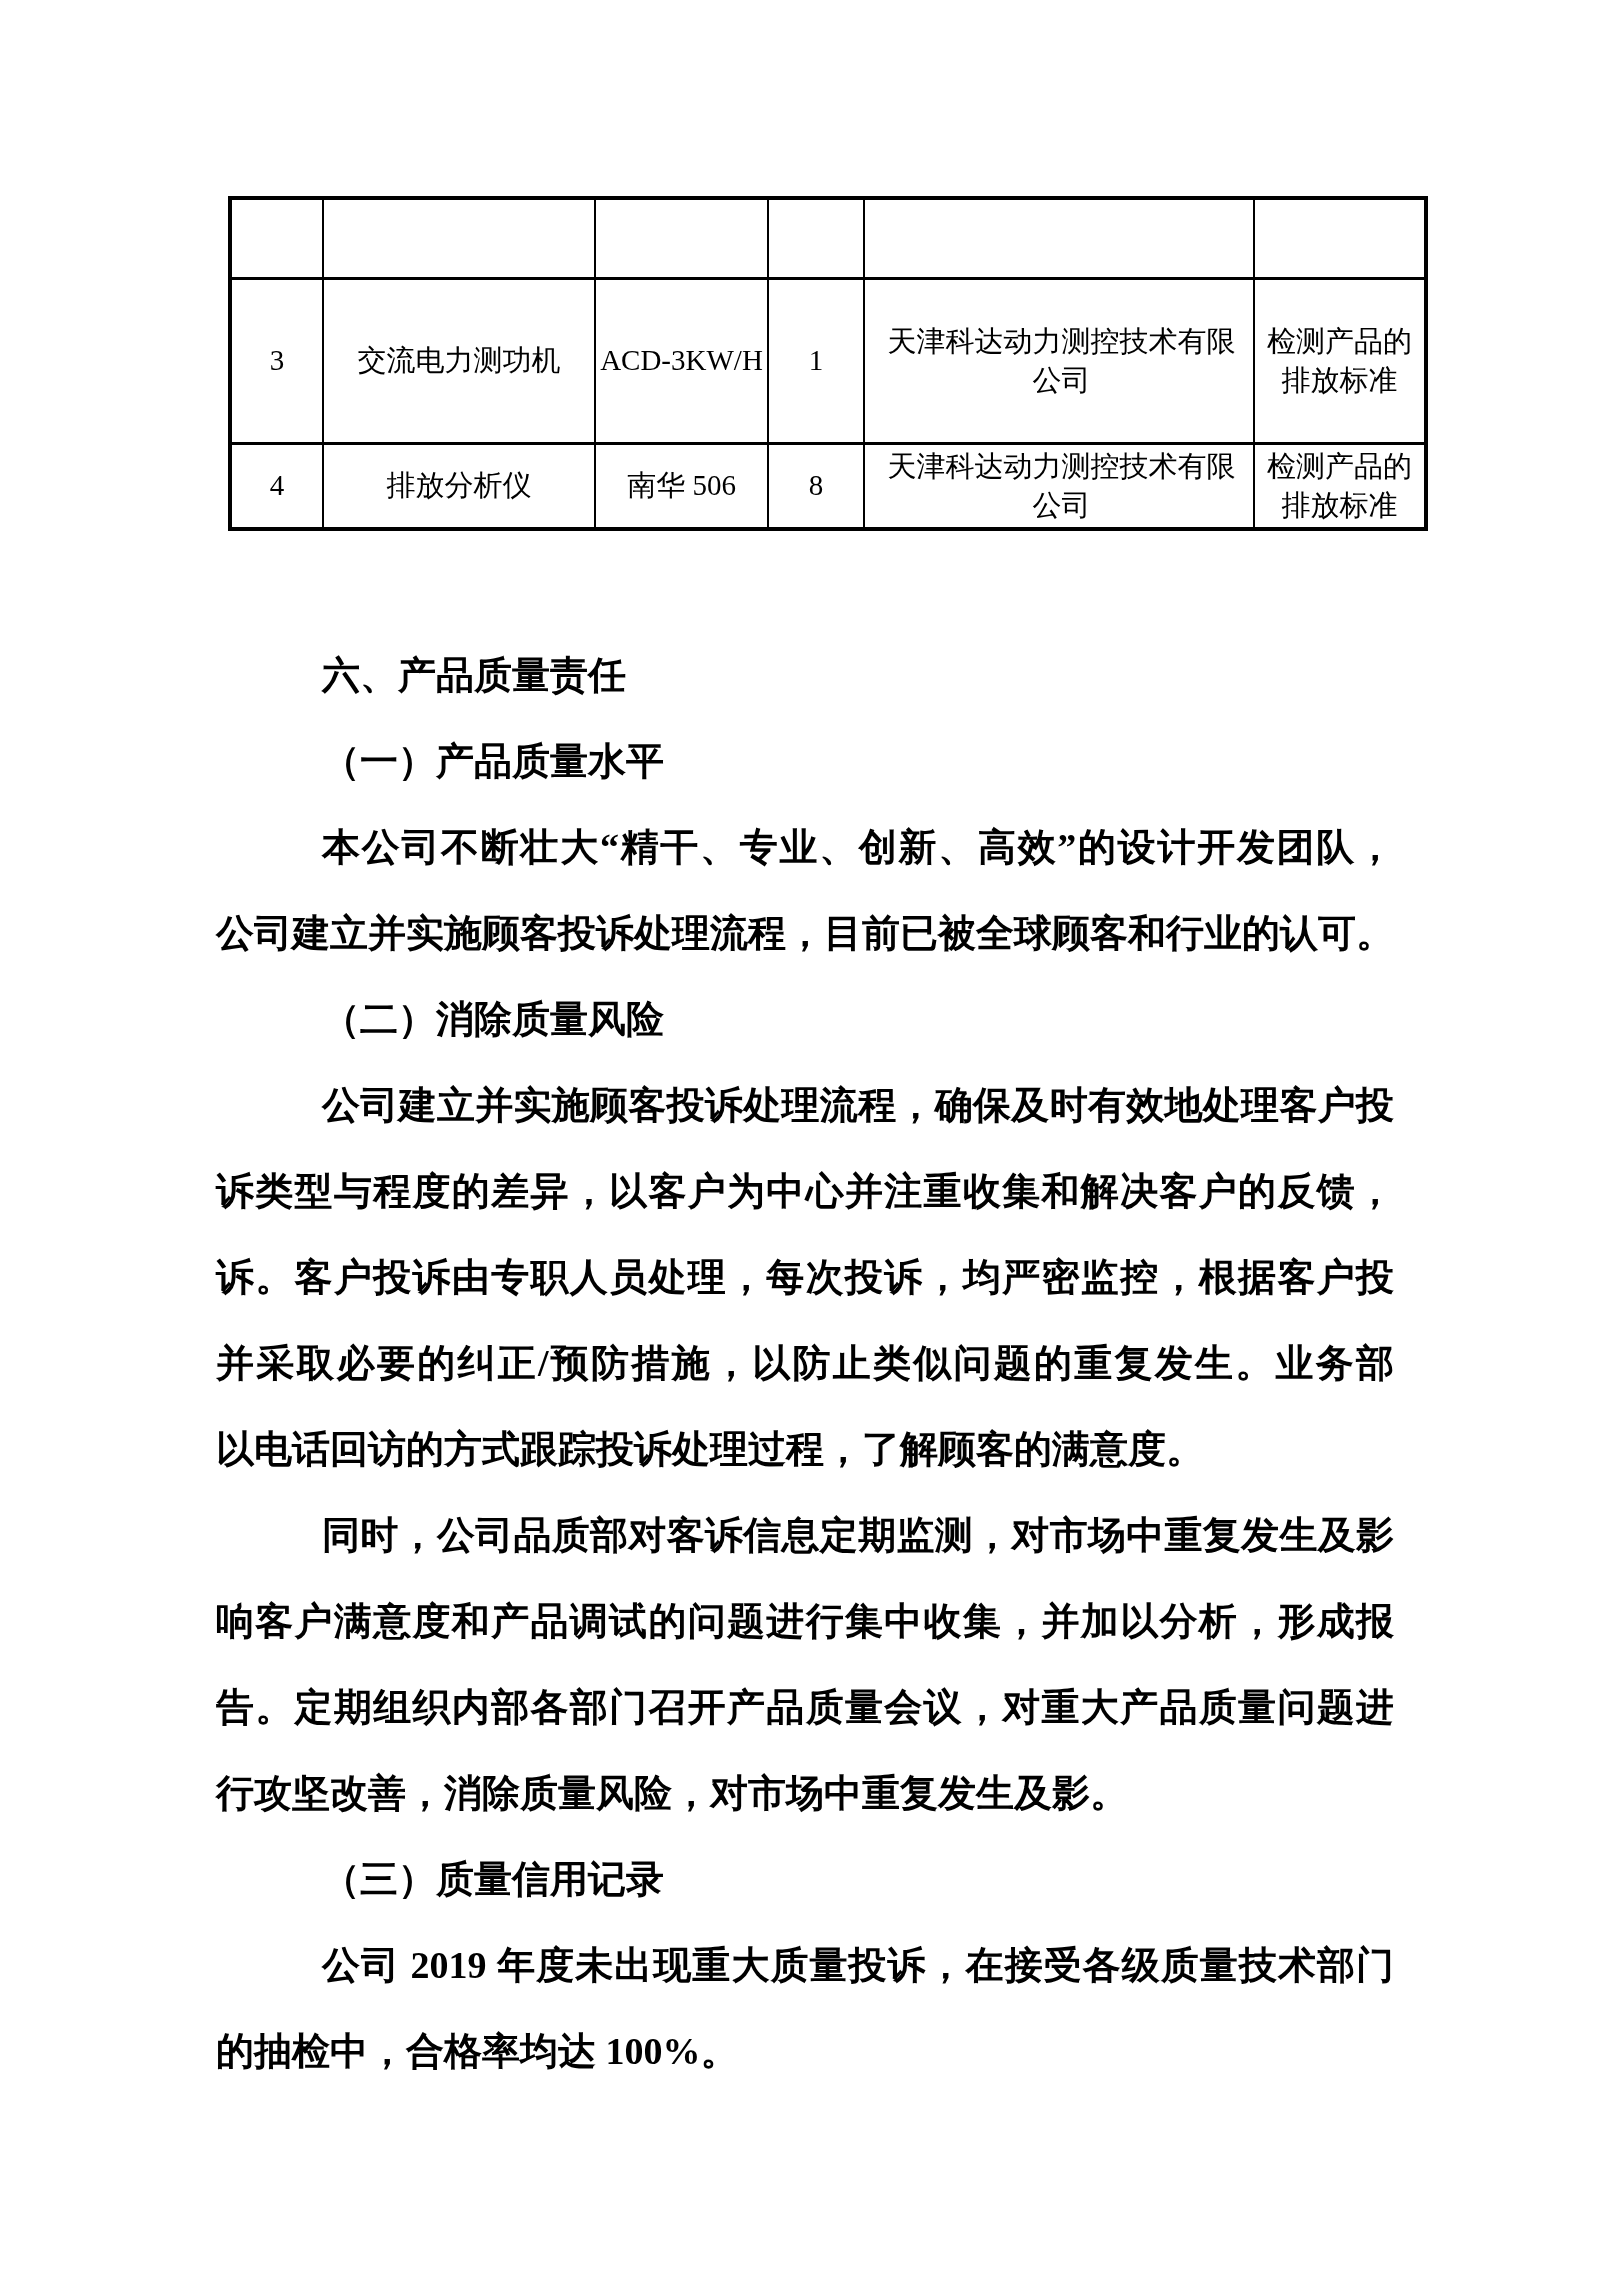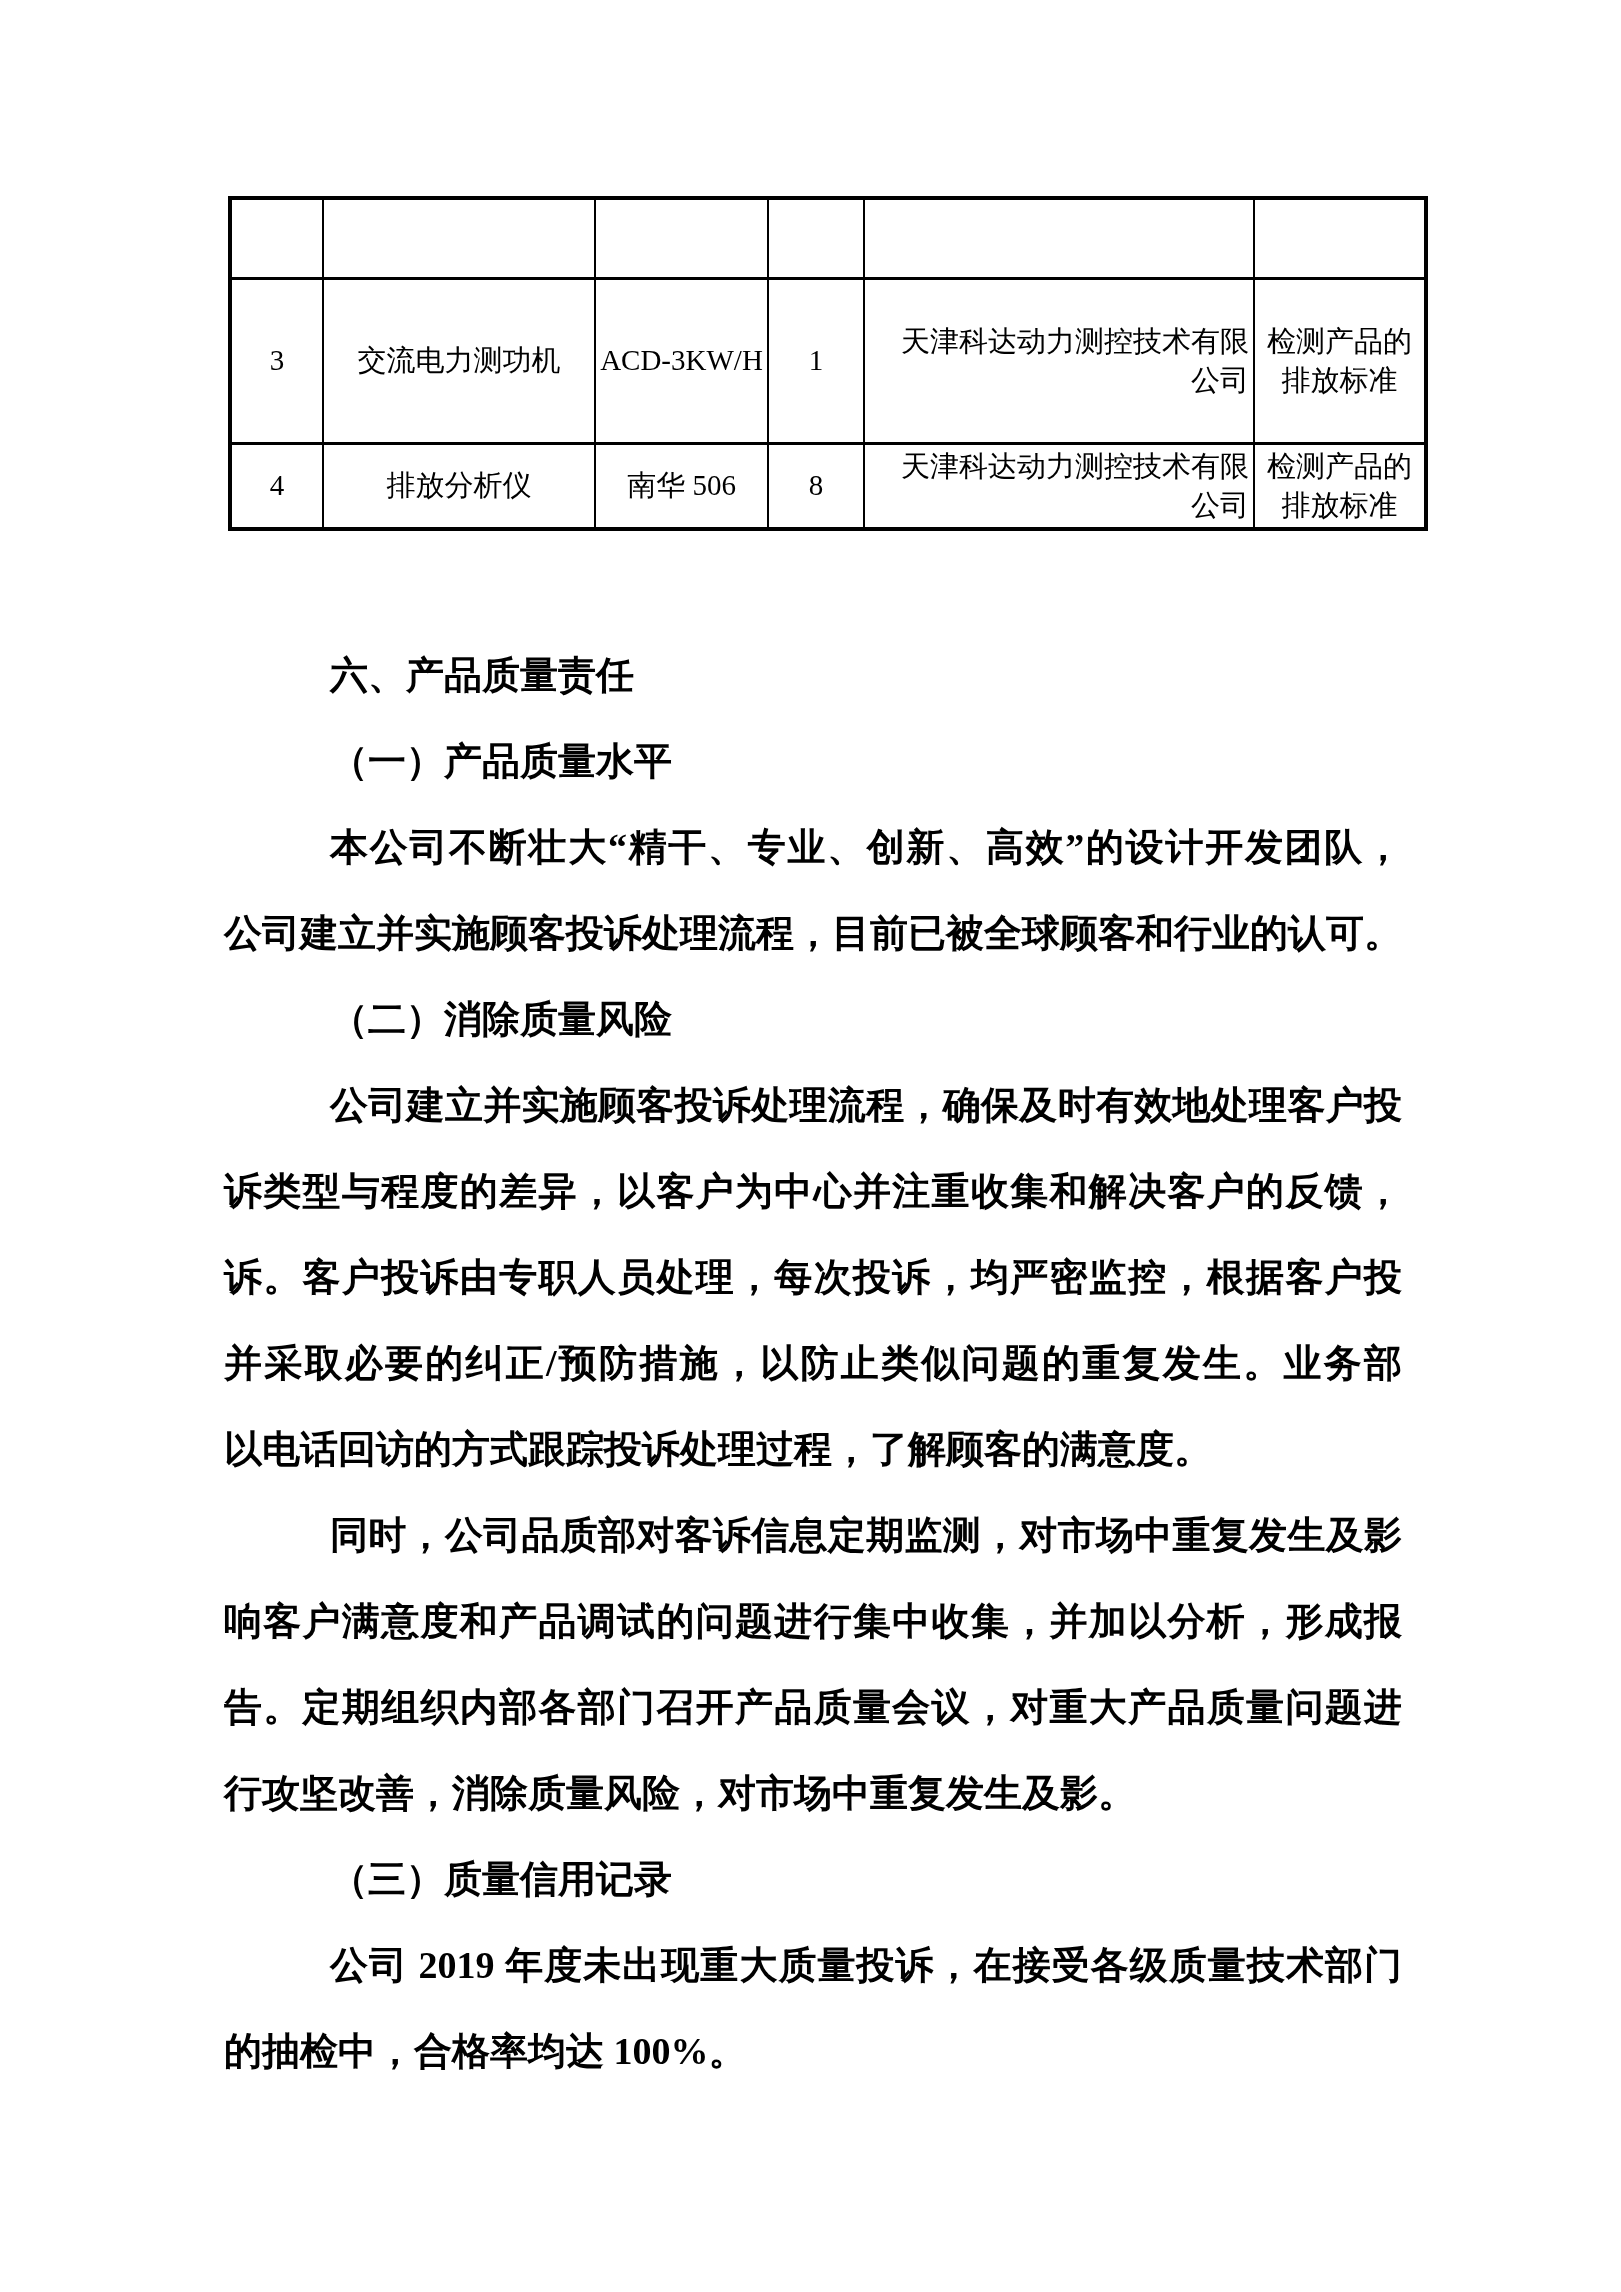--- a/index.html
+++ b/index.html
@@ -30,26 +30,26 @@
     border-bottom-width: 3.9px;
     text-align: center;
     vertical-align: middle;
     white-space: pre-line;
     padding: 2px 3.9px;
     overflow: hidden;
   }
   .row-partial  { height: 80px; }
   .row-item-3   { height: 165px; }
   .row-item-4   { height: 82px; }
-  .doc-table td.cell-supplier { text-align: right; padding-left: 9px; }
+  .doc-table td.cell-supplier { text-align: center; padding-left: 9px; }
 
   
   .body-text {
     position: absolute;
-    left: 224px;
+    left: 216px;
     top: 632px;
     width: 1178px;
     font-size: 38px;
   }
   .line {
     height: 86px;
     line-height: 86px;
     white-space: nowrap;
     overflow: visible;
     font-weight: bold;

